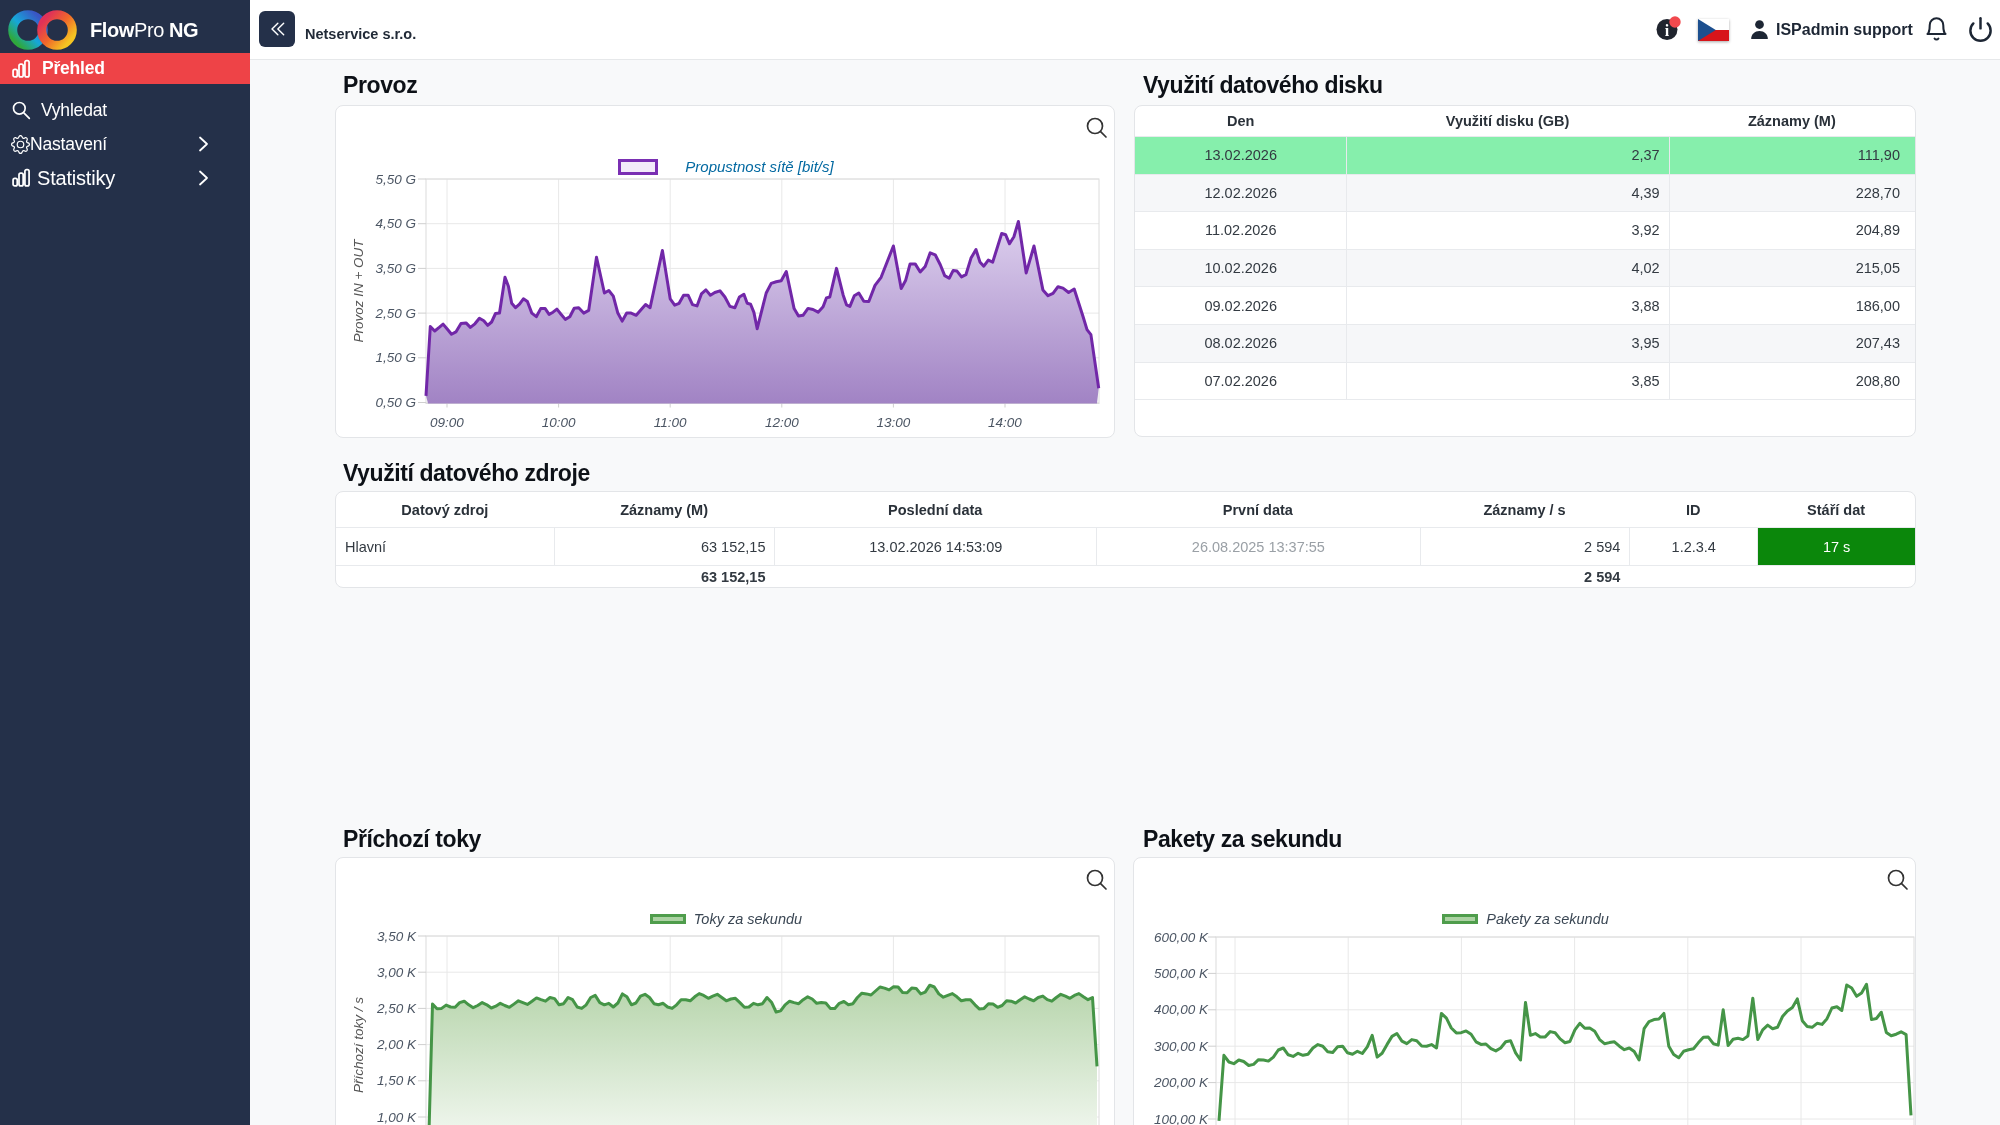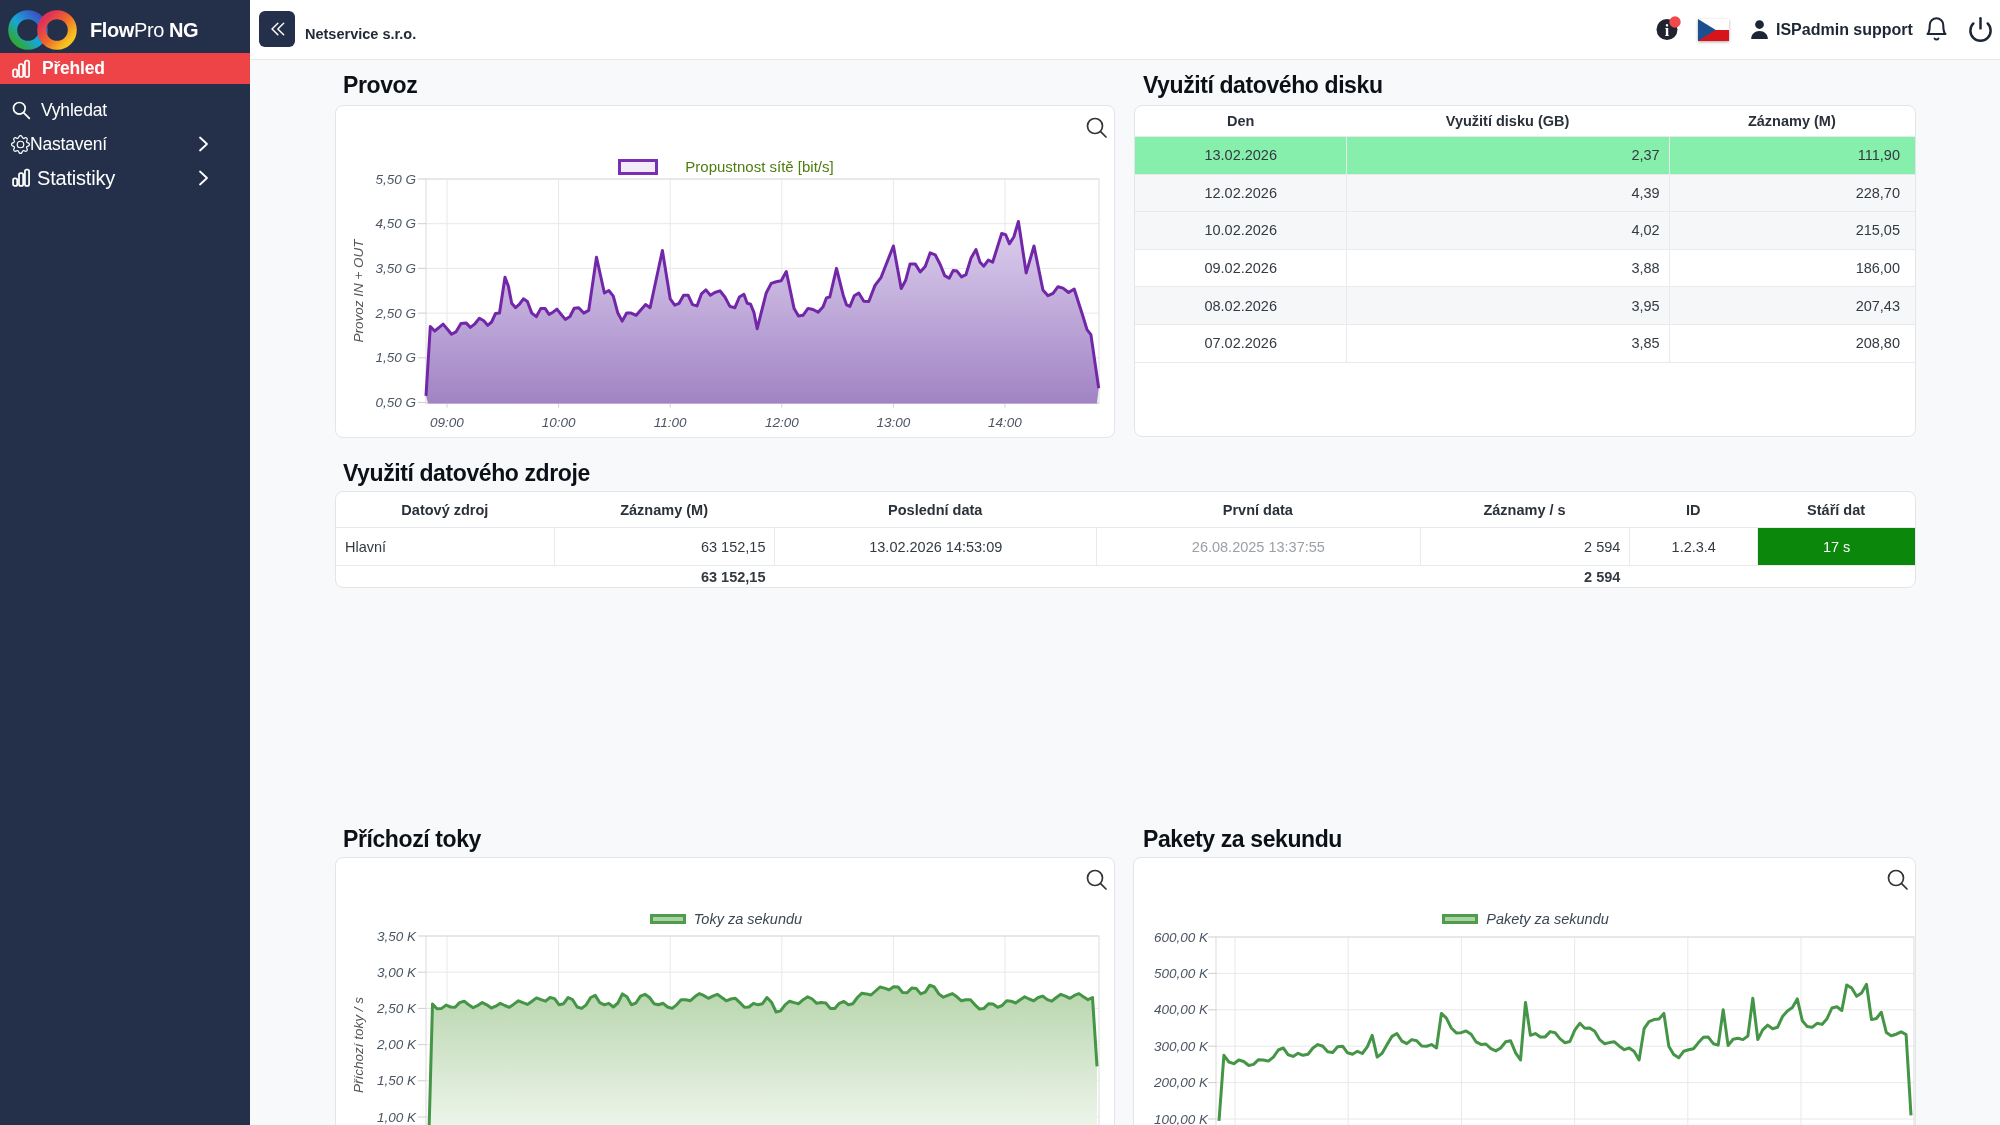--- a/index.html
+++ b/index.html
@@ -156,38 +156,43 @@
       <text x="557.4" y="321" text-anchor="middle" font-size="13.5" font-style="italic" fill="#4b5563">13:00</text>
       <text x="669.0" y="321" text-anchor="middle" font-size="13.5" font-style="italic" fill="#4b5563">14:00</text>
       <text x="27" y="185" text-anchor="middle" font-size="13.5" font-style="italic" fill="#555" transform="rotate(-90 27 185)">Provoz IN + OUT</text>
     </svg>
     <svg width="26" height="26" viewBox="0 0 26 26" style="position:absolute;left:748px;top:9px">
       <circle cx="11" cy="11" r="7.5" fill="none" stroke="#333" stroke-width="1.7"></circle>
       <line x1="16.6" y1="16.6" x2="22" y2="22" stroke="#333" stroke-width="1.7" stroke-linecap="round"></line>
     </svg>
     <div style="position:absolute;left:0;top:52px;width:780px;display:flex;justify-content:center;align-items:center">
       <span style="display:inline-block;width:40px;height:16px;background:#f2eaf9;border:3px solid #7a2fb3"></span>
-      <span style="margin-left:27px;font-size:15px;color:#4d7c0f">Propustnost sítě [bit/s]</span>
+      <span style="margin-left:27px;font-size:15px;font-style:italic;color:#0369a1">Propustnost sítě [bit/s]</span>
     </div>
   </div>
 <div class="card" style="left:1134px;top:105px;width:782px;height:332px;overflow:hidden">
     <div class="trh" style="height:31px">
       <div style="width:212px">Den</div>
       <div style="width:323px">Využití disku (GB)</div>
       <div style="width:247px">Záznamy (M)</div>
     </div>
     <div class="tr" style="height:37.6px;background:#86efac">
       <div class="tc" style="width:212px;justify-content:center">13.02.2026</div>
       <div class="tc bl" style="width:323px;justify-content:flex-end;padding-right:9px">2,37</div>
       <div class="tc bl" style="width:247px;justify-content:flex-end;padding-right:15px">111,90</div>
     </div>
     <div class="tr" style="height:37.6px;background:#f6f7f9">
       <div class="tc" style="width:212px;justify-content:center">12.02.2026</div>
       <div class="tc bl" style="width:323px;justify-content:flex-end;padding-right:9px">4,39</div>
       <div class="tc bl" style="width:247px;justify-content:flex-end;padding-right:15px">228,70</div>
+    </div>
+    <div class="tr" style="height:37.6px;background:#fff">
+      <div class="tc" style="width:212px;justify-content:center">11.02.2026</div>
+      <div class="tc bl" style="width:323px;justify-content:flex-end;padding-right:9px">3,92</div>
+      <div class="tc bl" style="width:247px;justify-content:flex-end;padding-right:15px">204,89</div>
     </div>
     <div class="tr" style="height:37.6px;background:#f6f7f9">
       <div class="tc" style="width:212px;justify-content:center">10.02.2026</div>
       <div class="tc bl" style="width:323px;justify-content:flex-end;padding-right:9px">4,02</div>
       <div class="tc bl" style="width:247px;justify-content:flex-end;padding-right:15px">215,05</div>
     </div>
     <div class="tr" style="height:37.6px;background:#fff">
       <div class="tc" style="width:212px;justify-content:center">09.02.2026</div>
       <div class="tc bl" style="width:323px;justify-content:flex-end;padding-right:9px">3,88</div>
       <div class="tc bl" style="width:247px;justify-content:flex-end;padding-right:15px">186,00</div>

